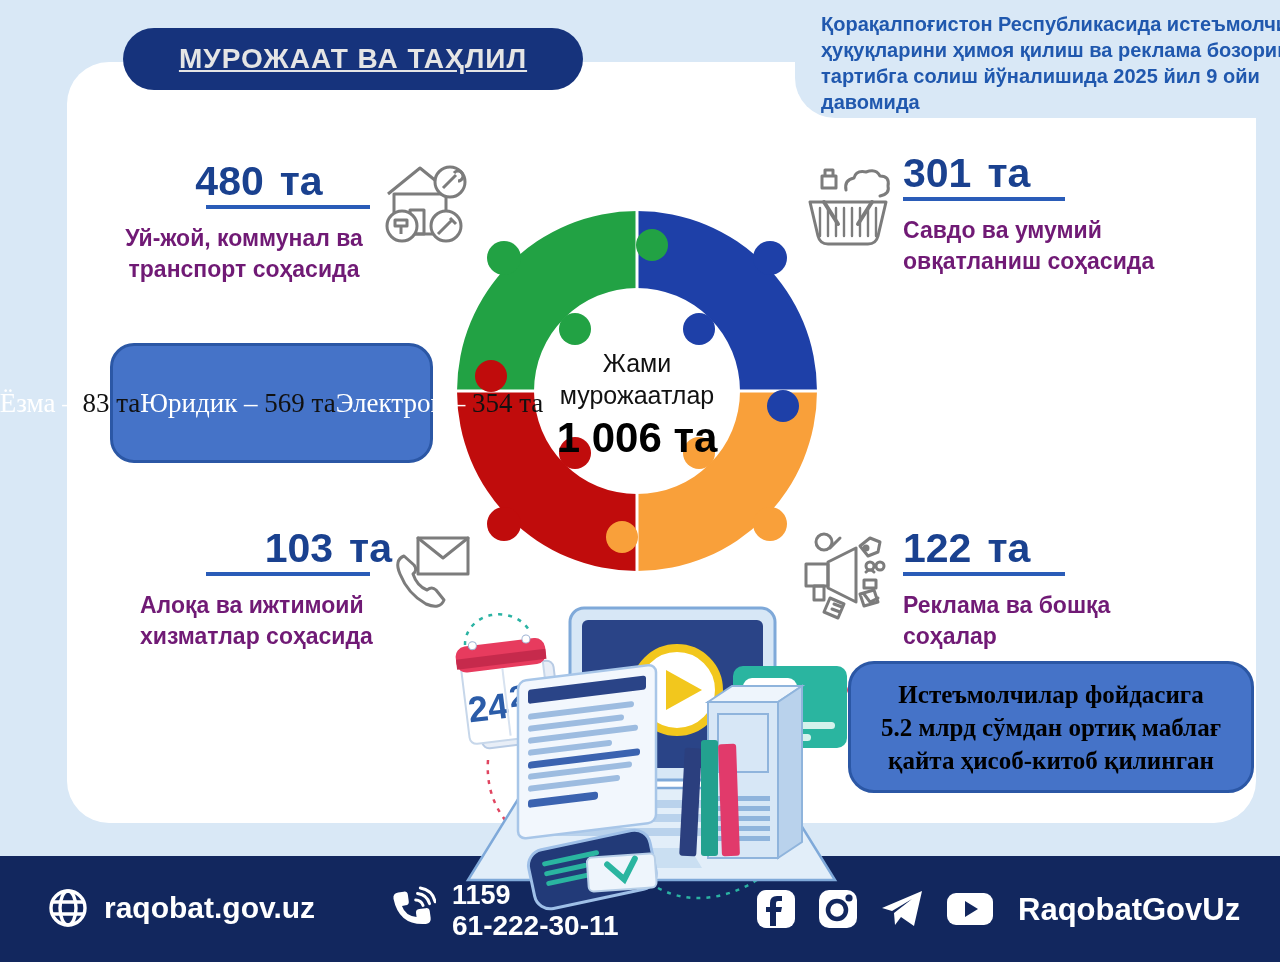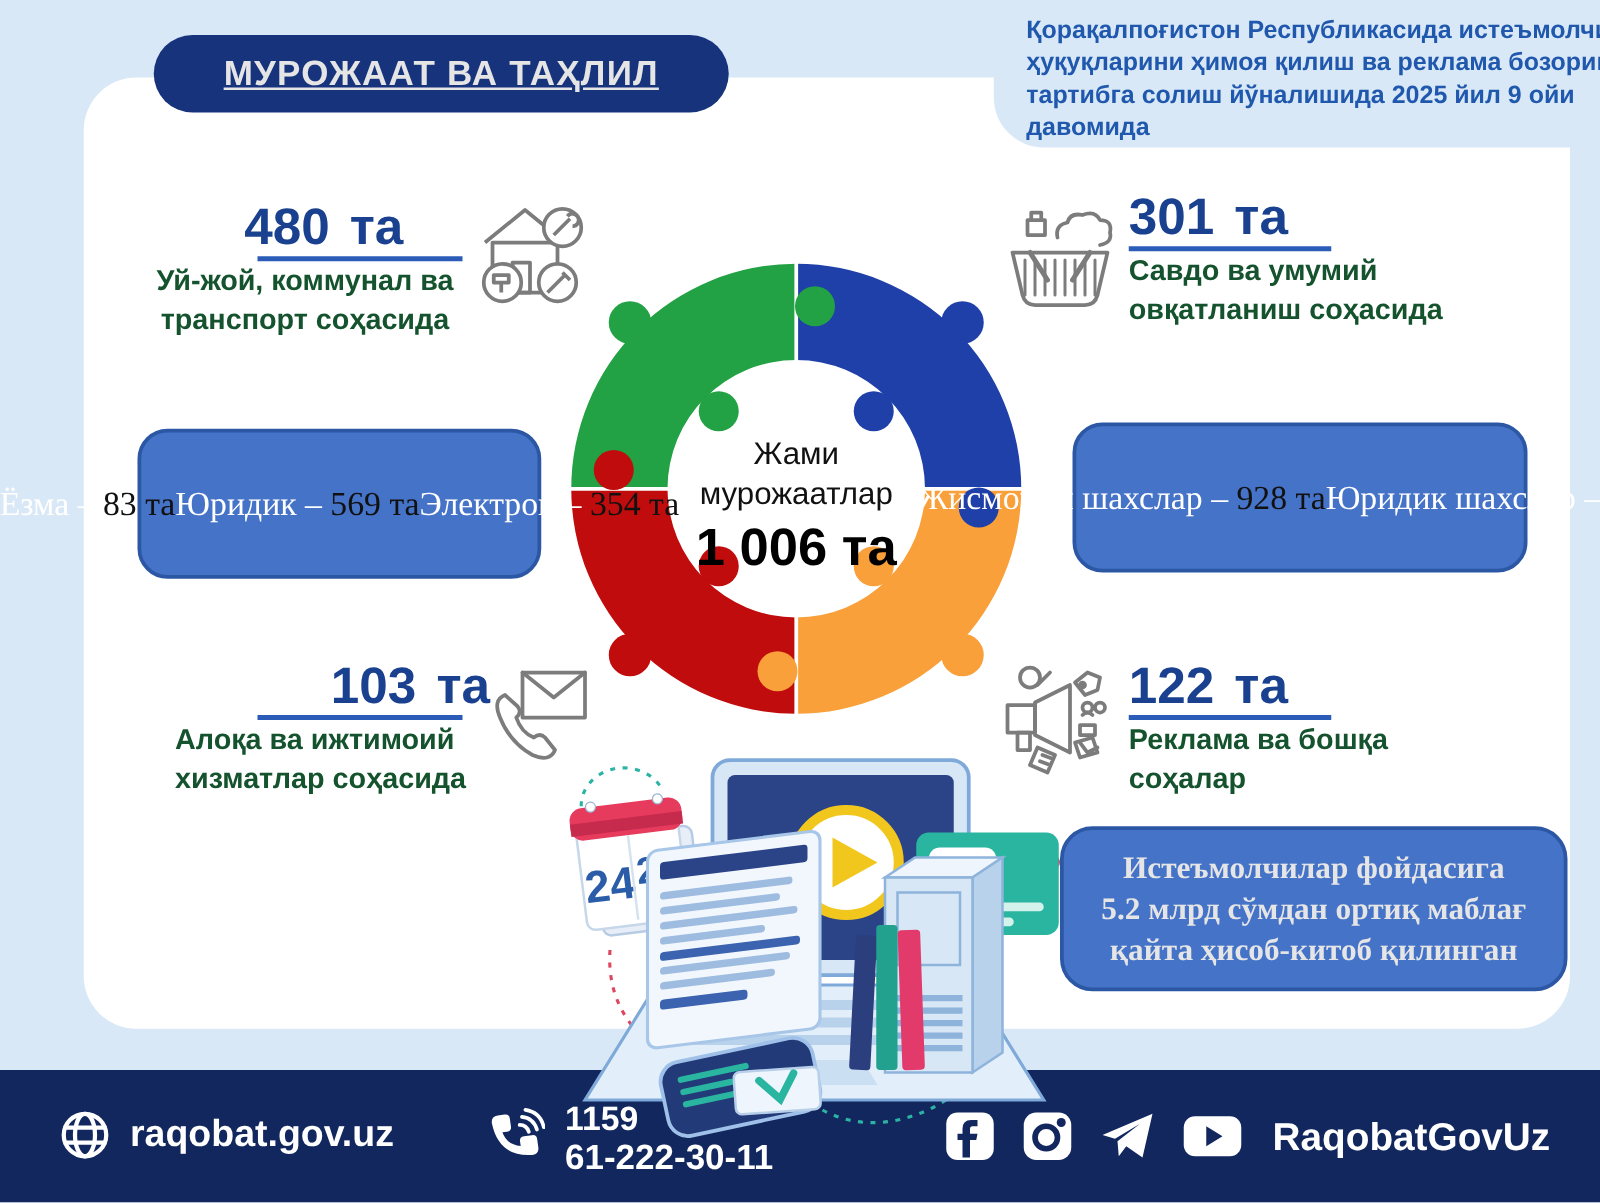--- a/index.html
+++ b/index.html
@@ -31,21 +31,21 @@
     position:absolute; left:123px; top:28px; width:460px; height:62px;
     background:#16337c; border-radius:31px; z-index:4;
     display:flex; align-items:center; justify-content:center;
   }
   .badge span { color:#e5e5e5; font-weight:bold; font-size:28px; letter-spacing:1px;text-decoration:underline; }
 
   .stat { position:absolute; z-index:3; }
   .stat-num { color:#1a418f; font-weight:bold; font-size:41px; line-height:42px; white-space:nowrap; }
   .stat-num .unit { margin-left:16px; }
   .stat-rule { height:4px; background:#2a5cb8; margin-top:3px; }
-  .stat-label { color:#14532d; font-weight:bold; font-size:23px; line-height:31px; }
+  .stat-label { color:#701a75; font-weight:bold; font-size:23px; line-height:31px; margin-top:14px; }
 
   .stat-1 { left:118px; top:160px; width:252px; text-align:center; }
   .stat-1 .stat-num { text-align:center; padding-left:30px; }
   .stat-1 .stat-rule { margin-left:88px; width:164px; }
   .stat-2 { left:903px; top:152px; width:260px; text-align:left; }
   .stat-2 .stat-rule { width:162px; }
   .stat-3 { left:140px; top:527px; width:252px; text-align:left; }
   .stat-3 .stat-num { text-align:right; padding-left:30px; }
   .stat-3 .stat-rule { margin-left:66px; width:164px; }
   .stat-3 .stat-label { text-align:left; }
@@ -69,21 +69,21 @@
   .bluebox-row { font-size:27px; line-height:35px; white-space:nowrap; }
   .bluebox-row .lbl { color:#ffffff; }
   .bluebox-row .val { color:#111111; }
 
   .highlightbox {
     position:absolute; left:848px; top:661px; width:406px; height:132px; z-index:3;
     background:#4573c8; border:3px solid #2b57a5; border-radius:26px;
     display:flex; flex-direction:column; align-items:center; justify-content:center;
     font-family:"Liberation Serif", serif;
   }
-  .highlightbox .hline { color:#e5e5e5; font-weight:bold; font-size:25px; line-height:33px; white-space:nowrap; }
+  .highlightbox .hline { color:#000000; font-weight:bold; font-size:25px; line-height:33px; white-space:nowrap; }
 
   .donut-wrap { position:absolute; left:427px; top:181px; width:420px; height:420px; z-index:2; }
   .donut-center {
     position:absolute; left:517px; top:347px; width:240px; z-index:3; text-align:center;
   }
   .donut-center .cl { color:#111111; font-size:25px; line-height:32px; }
   .donut-center .cv { color:#000000; font-weight:bold; font-size:42px; line-height:46px; margin-top:4px; }
 
   .illustration { position:absolute; left:430px; top:590px; width:440px; height:330px; z-index:5; }
 
@@ -221,24 +221,20 @@
     <div class="cl"><span>Жами</span><br><span>мурожаатлар</span></div>
     <div class="cv">1 006 та</div>
   </div>
 
   <div class="bluebox bluebox-left">
     <div class="bluebox-row"><span class="lbl">Ёзма –</span> <span class="val">83 та</span></div>
     <div class="bluebox-row"><span class="lbl">Юридик –</span> <span class="val">569 та</span></div>
     <div class="bluebox-row"><span class="lbl">Электрон –</span> <span class="val">354 та</span></div>
   </div>
 
-  <div class="bluebox bluebox-right">
-    <div class="bluebox-row"><span class="lbl">Жисмоний шахслар –</span> <span class="val">928 та</span></div>
-    <div class="bluebox-row"><span class="lbl">Юридик  шахслар –</span> <span class="val">78 та</span></div>
-  </div>
 
   <div class="highlightbox">
     <div class="hline">Истеъмолчилар  фойдасига</div>
     <div class="hline">5.2 млрд сўмдан ортиқ маблағ</div>
     <div class="hline">қайта ҳисоб-китоб қилинган</div>
   </div>
 
   <svg class="illustration" viewBox="0 0 440 330">
 
     <path d="M35 55 A34 30 0 0 1 100 42" fill="none" stroke="#2bb3a3" stroke-width="2.5" stroke-dasharray="4 6"></path>

